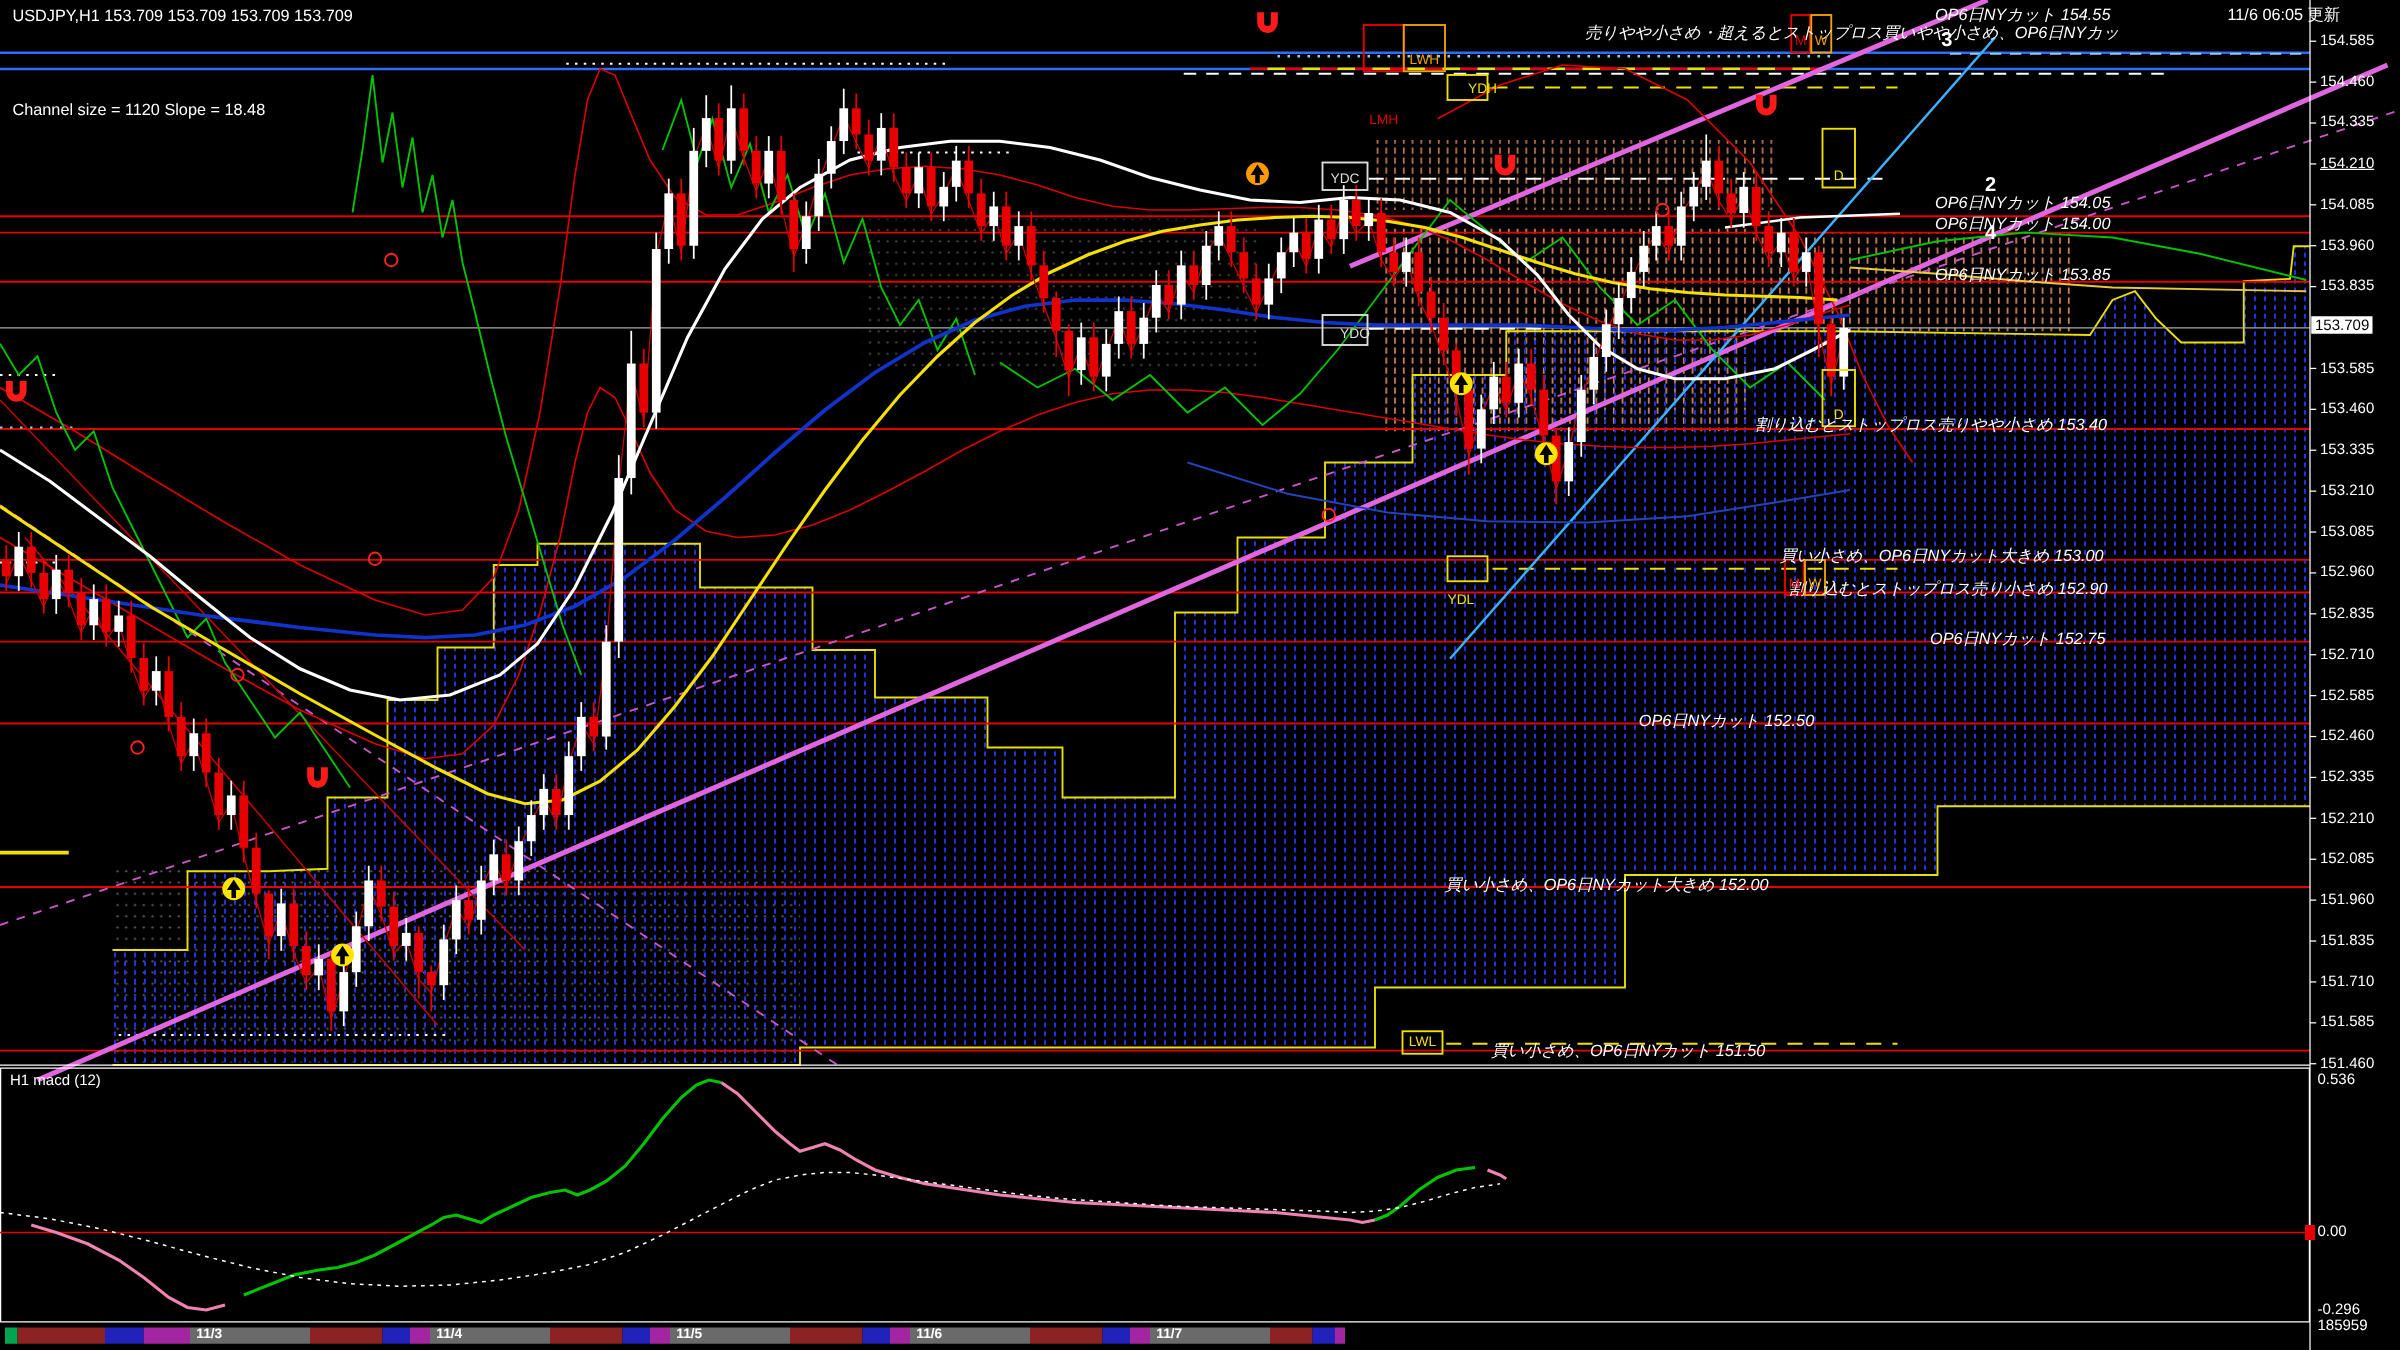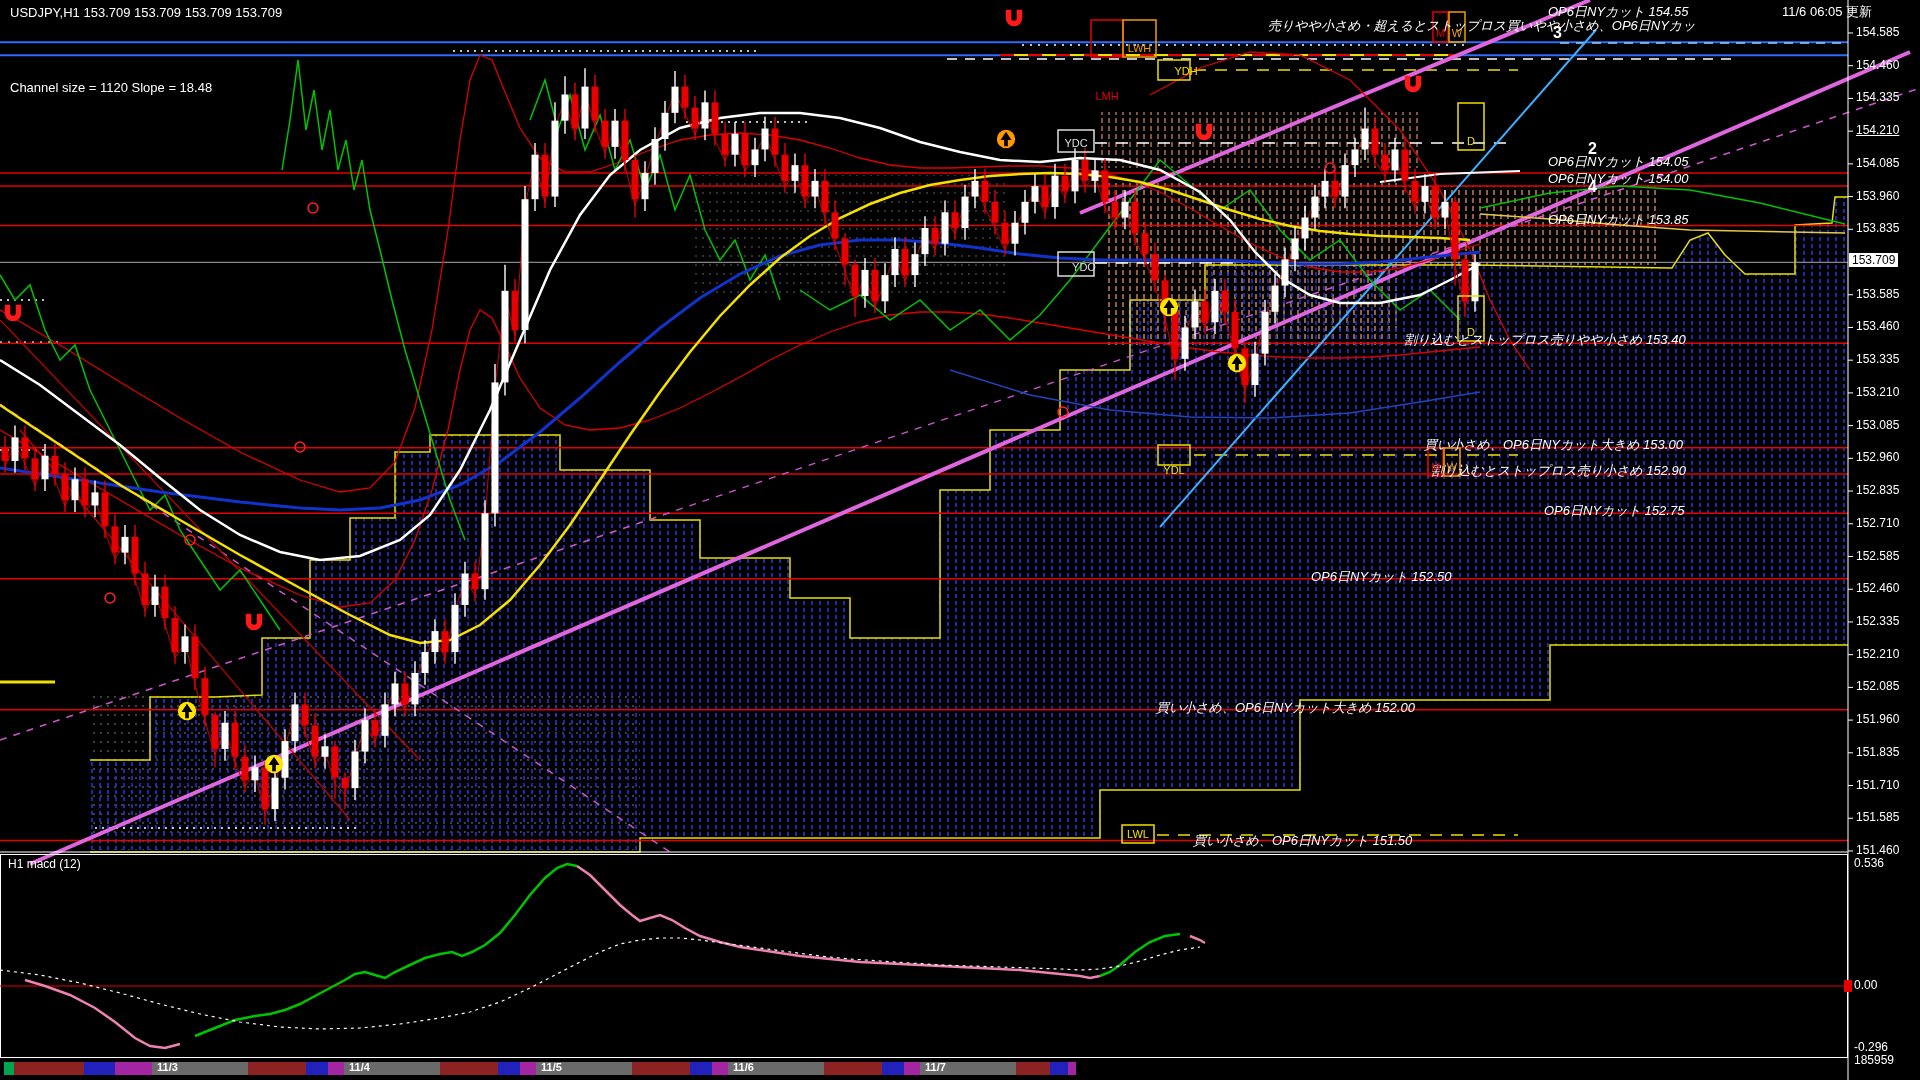--- a/index.html
+++ b/index.html
@@ -868,21 +868,21 @@
   <div id="days">
       <div class="daylab" style="left: 157px;">11/3</div>
       <div class="daylab" style="left: 349px;">11/4</div>
       <div class="daylab" style="left: 541px;">11/5</div>
       <div class="daylab" style="left: 733px;">11/6</div>
       <div class="daylab" style="left: 925px;">11/7</div>
     </div>
 <div class="boxlab" style="left: 1058px; top: 137px; width: 36px; text-align: center; color: rgb(221, 221, 221);">YDC</div>
     <div class="boxlab" style="left: 1058px; top: 261px; width: 52px; text-align: center; color: rgb(221, 221, 221);">YDO</div>
     <div class="boxlab" style="left: 1158px; top: 65px; width: 56px; text-align: center; color: rgb(240, 224, 0);">YDH</div>
-    <div class="boxlab" style="left: 1158px; top: 464px; width: 32px; text-align: center; color: rgb(240, 224, 0);">YDL</div>
+    <div class="boxlab" style="left: 1158px; top: 474px; width: 32px; text-align: left; color: rgb(240, 224, 0);">YDL</div>
     <div class="boxlab" style="left: 1122px; top: 828px; width: 32px; text-align: center; color: rgb(240, 224, 0);">LWL</div>
     <div class="boxlab" style="left: 1091px; top: 42px; width: 32px; text-align: center; color: rgb(230, 0, 0); margin-top: 48px;">LMH</div>
     <div class="boxlab" style="left: 1123px; top: 42px; width: 33px; text-align: center; color: rgb(240, 160, 0);">LWH</div>
     <div class="boxlab" style="left: 1433px; top: 27px; width: 15px; text-align: center; color: rgb(230, 0, 0);">M</div>
     <div class="boxlab" style="left: 1449px; top: 27px; width: 16px; text-align: center; color: rgb(240, 160, 0);">W</div>
     <div class="boxlab" style="left: 1428px; top: 461px; width: 15px; text-align: center; color: rgb(230, 0, 0);">M</div>
     <div class="boxlab" style="left: 1444px; top: 461px; width: 16px; text-align: center; color: rgb(240, 160, 0);">W</div>
     <div class="boxlab" style="left: 1458px; top: 135px; width: 26px; text-align: center; color: rgb(240, 224, 0);">D</div>
     <div class="boxlab" style="left: 1458px; top: 326px; width: 26px; text-align: center; color: rgb(240, 224, 0);">D</div>
   </div>

